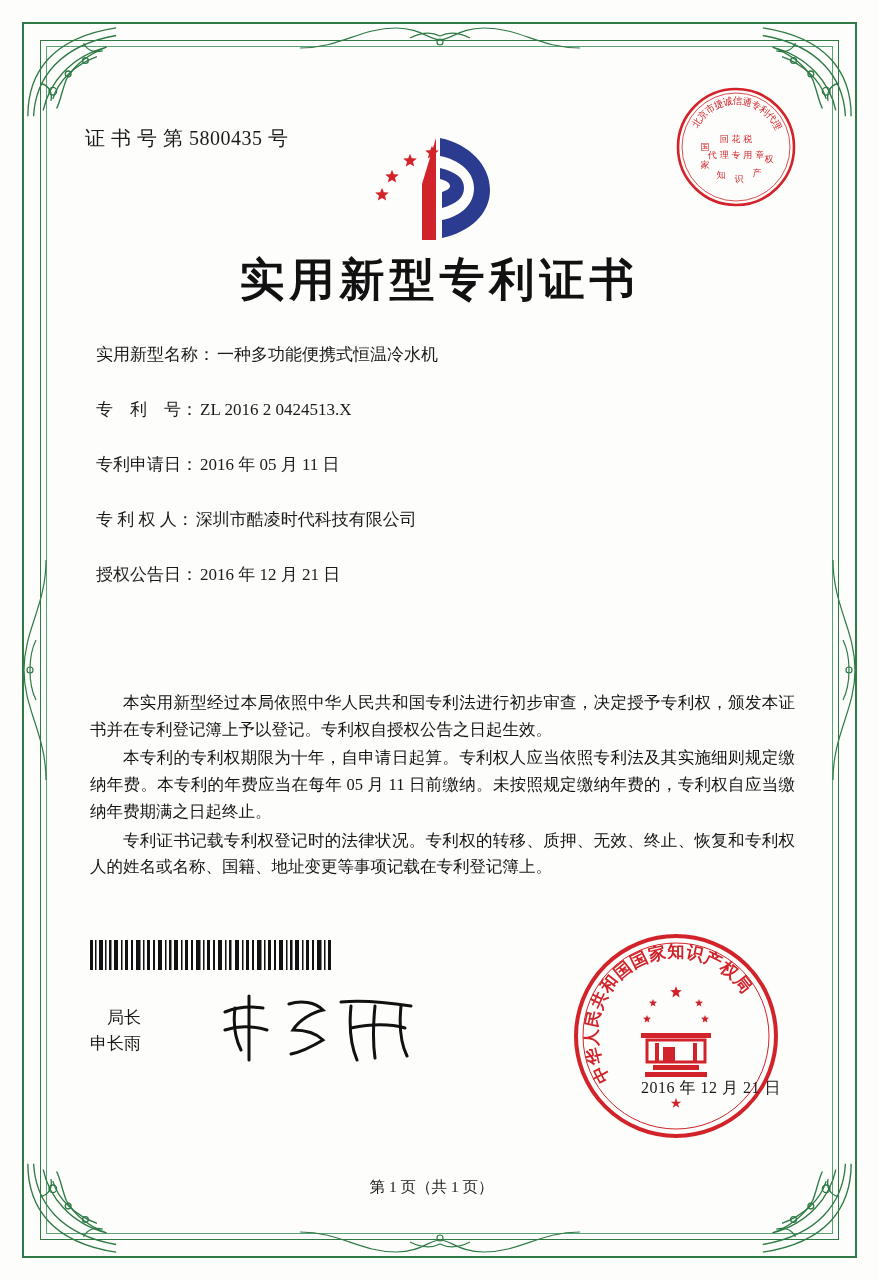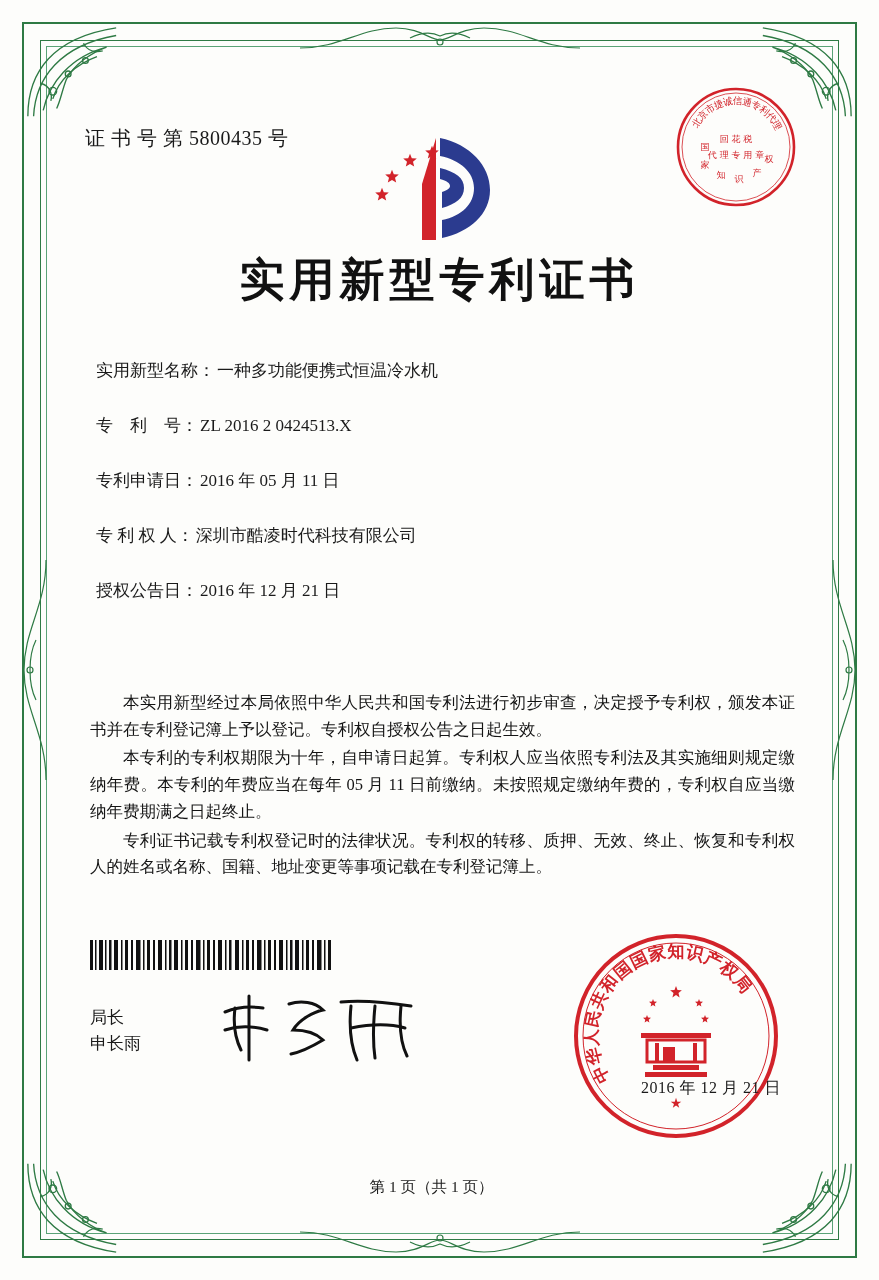--- a/index.html
+++ b/index.html
@@ -123,21 +123,21 @@
     letter-spacing: 5px;
     font-family: Liberation Mono, monospace;
     color: #111;
   }
 
   
   .fields {
     position: absolute;
     left: 36px;
     right: 20px;
-    top: 300px;
+    top: 284px;
   }
   .field-row {
     display: flex;
     align-items: baseline;
     margin-bottom: 33px;
     font-size: 17px;
     line-height: 1.3;
   }
   .field-label {
     white-space: pre;
@@ -175,20 +175,21 @@
   }
   .barcode svg { display:block; width: 100%; height: 100%; }
 
   
   .sign-block {
     position: absolute;
     left: 30px;
     top: 945px;
     font-size: 17px;
     line-height: 1.55;
+    text-align: right;
   }
   .handwriting {
     position: absolute;
     left: 155px;
     top: 930px;
     width: 220px;
     height: 80px;
   }
   .handwriting svg { width: 100%; height: 100%; display: block; }
 

